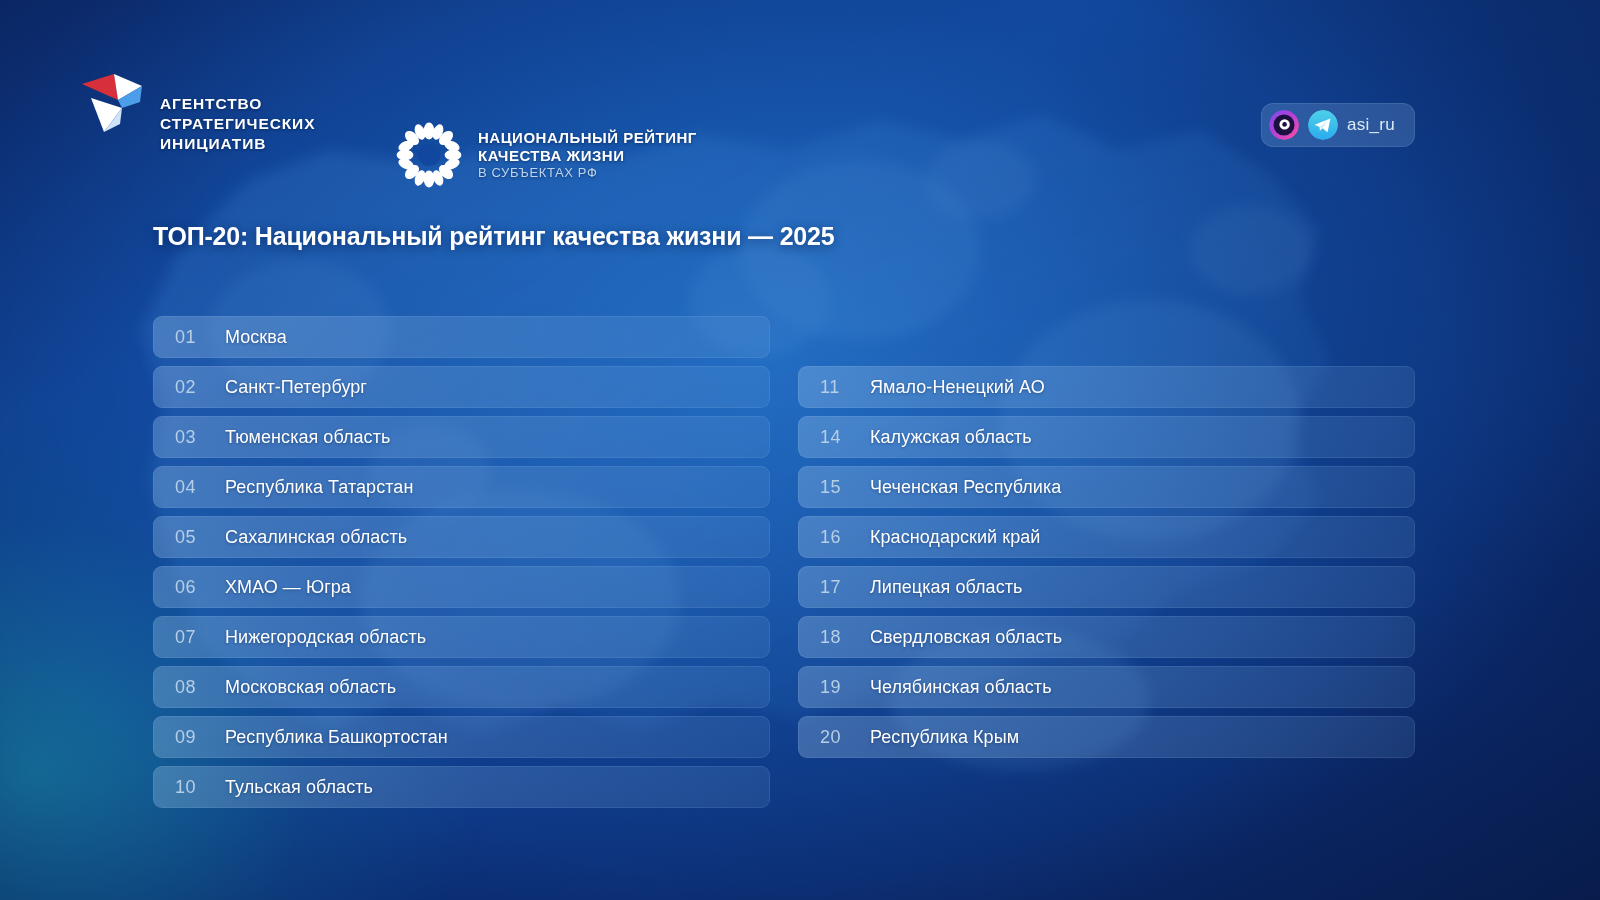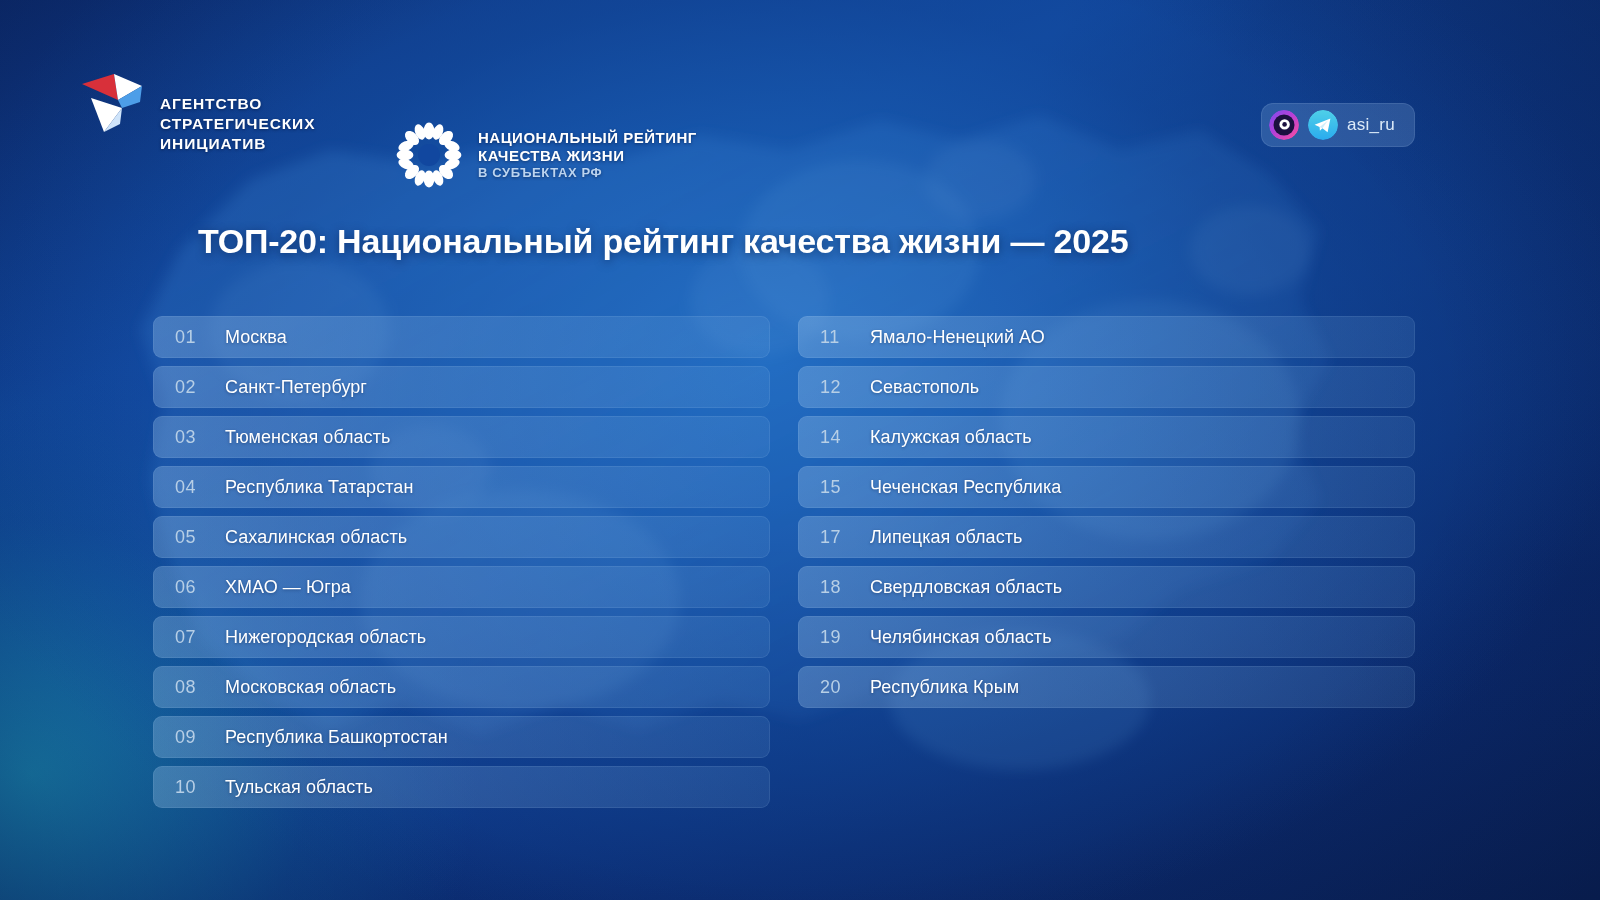--- a/index.html
+++ b/index.html
@@ -86,21 +86,21 @@
     color: #ffffff;
     text-transform: uppercase;
     font-weight: bold;
     line-height: 1.22;
     letter-spacing: 0.5px;
     white-space: nowrap;
     text-shadow: 0 1px 3px rgba(4,18,54,0.5);
   }
   .logo-nr .nr-l1 { font-size: 15px; }
   .logo-nr .nr-l2 { font-size: 15px; }
-  .logo-nr .nr-l3 { font-size: 13px; font-weight: bold; color: #bcd4ef; letter-spacing: 0.6px; }
+  .logo-nr .nr-l3 { font-size: 13px; font-weight: normal; color: #bcd4ef; letter-spacing: 0.6px; }
 
   
   .social-badge {
     position: absolute;
     right: 185px;
     top: 103px;
     height: 44px;
     display: flex;
     align-items: center;
     gap: 9px;
@@ -116,37 +116,37 @@
     font-size: 17px;
     letter-spacing: 0.3px;
     white-space: nowrap;
   }
 
   
   .page-title {
     position: absolute;
     left: 153px;
     top: 222px;
-    font-size: 34px;
+    font-size: 25px;
     font-weight: bold;
     color: #ffffff;
     letter-spacing: -0.2px;
     white-space: nowrap;
     text-shadow: 0 2px 10px rgba(6,24,66,0.55);
-    margin-left: 45px;
   }
 
   
   .rank-wrap {
     position: absolute;
     left: 153px;
     top: 316px;
     width: 1262px;
     display: flex;
     gap: 28px;
+    align-items: center;
   }
   .rank-col {
     flex: 1 1 0;
     display: flex;
     flex-direction: column;
     gap: 8px;
   }
   .rank-row {
     position: relative;
     height: 42px;
@@ -343,32 +343,32 @@
           <span class="num">10</span>
           <span class="name">Тульская область</span>
         </div>
       </div>
     <div class="rank-col" id="col-right">
         <div class="rank-row">
           <span class="num">11</span>
           <span class="name">Ямало-Ненецкий АО</span>
         </div>
         <div class="rank-row">
-          <span class="num">12</span>
-          <span class="name">Севастополь</span>
-        </div>
-        <div class="rank-row">
           <span class="num">14</span>
           <span class="name">Калужская область</span>
         </div>
         <div class="rank-row">
           <span class="num">15</span>
           <span class="name">Чеченская Республика</span>
         </div>
         <div class="rank-row">
+          <span class="num">16</span>
+          <span class="name">Краснодарский край</span>
+        </div>
+        <div class="rank-row">
           <span class="num">17</span>
           <span class="name">Липецкая область</span>
         </div>
         <div class="rank-row">
           <span class="num">18</span>
           <span class="name">Свердловская область</span>
         </div>
         <div class="rank-row">
           <span class="num">19</span>
           <span class="name">Челябинская область</span>

